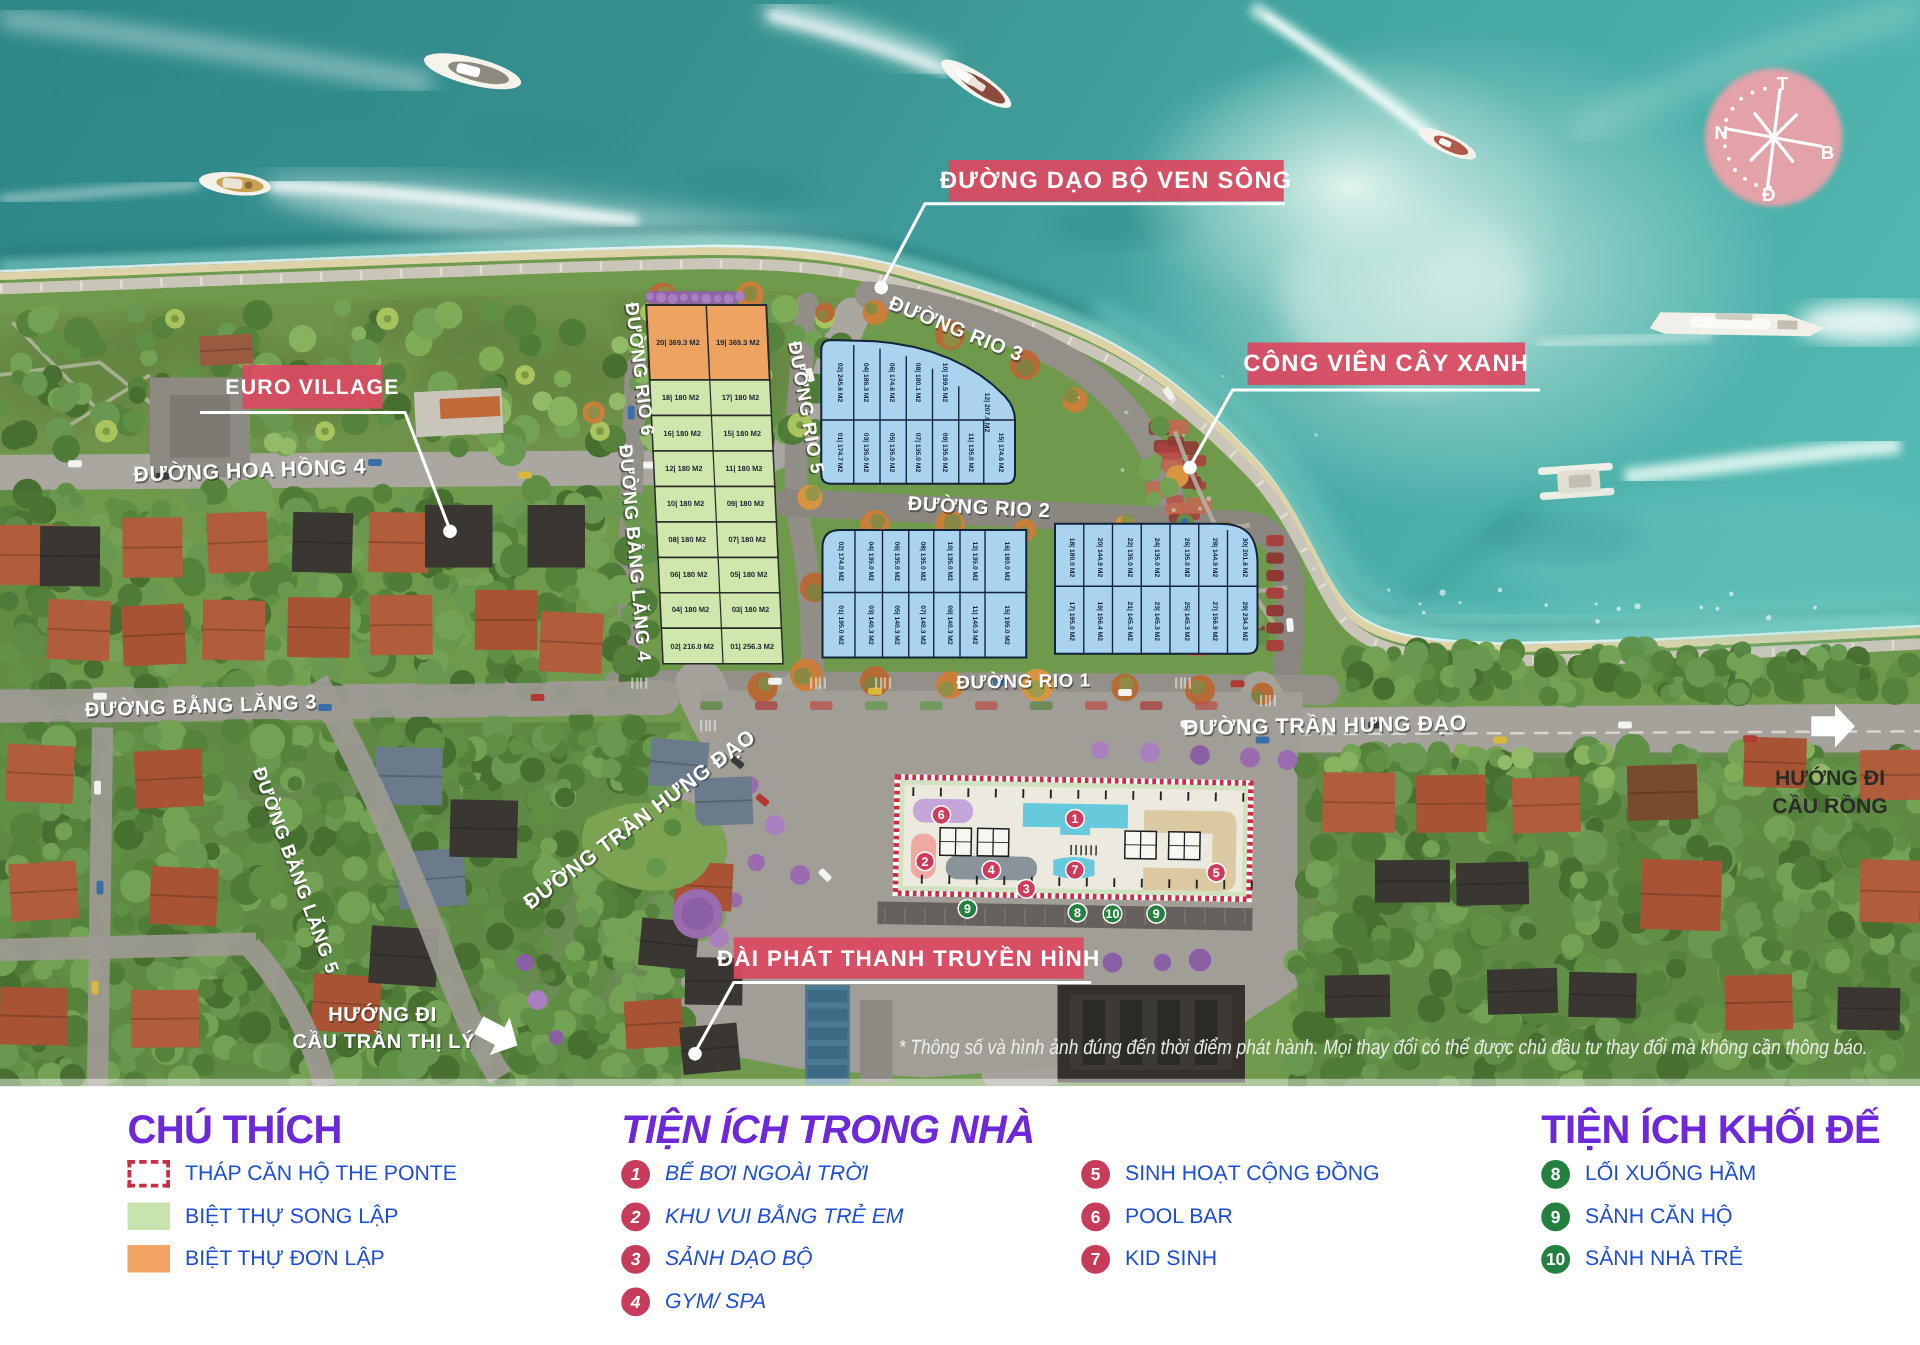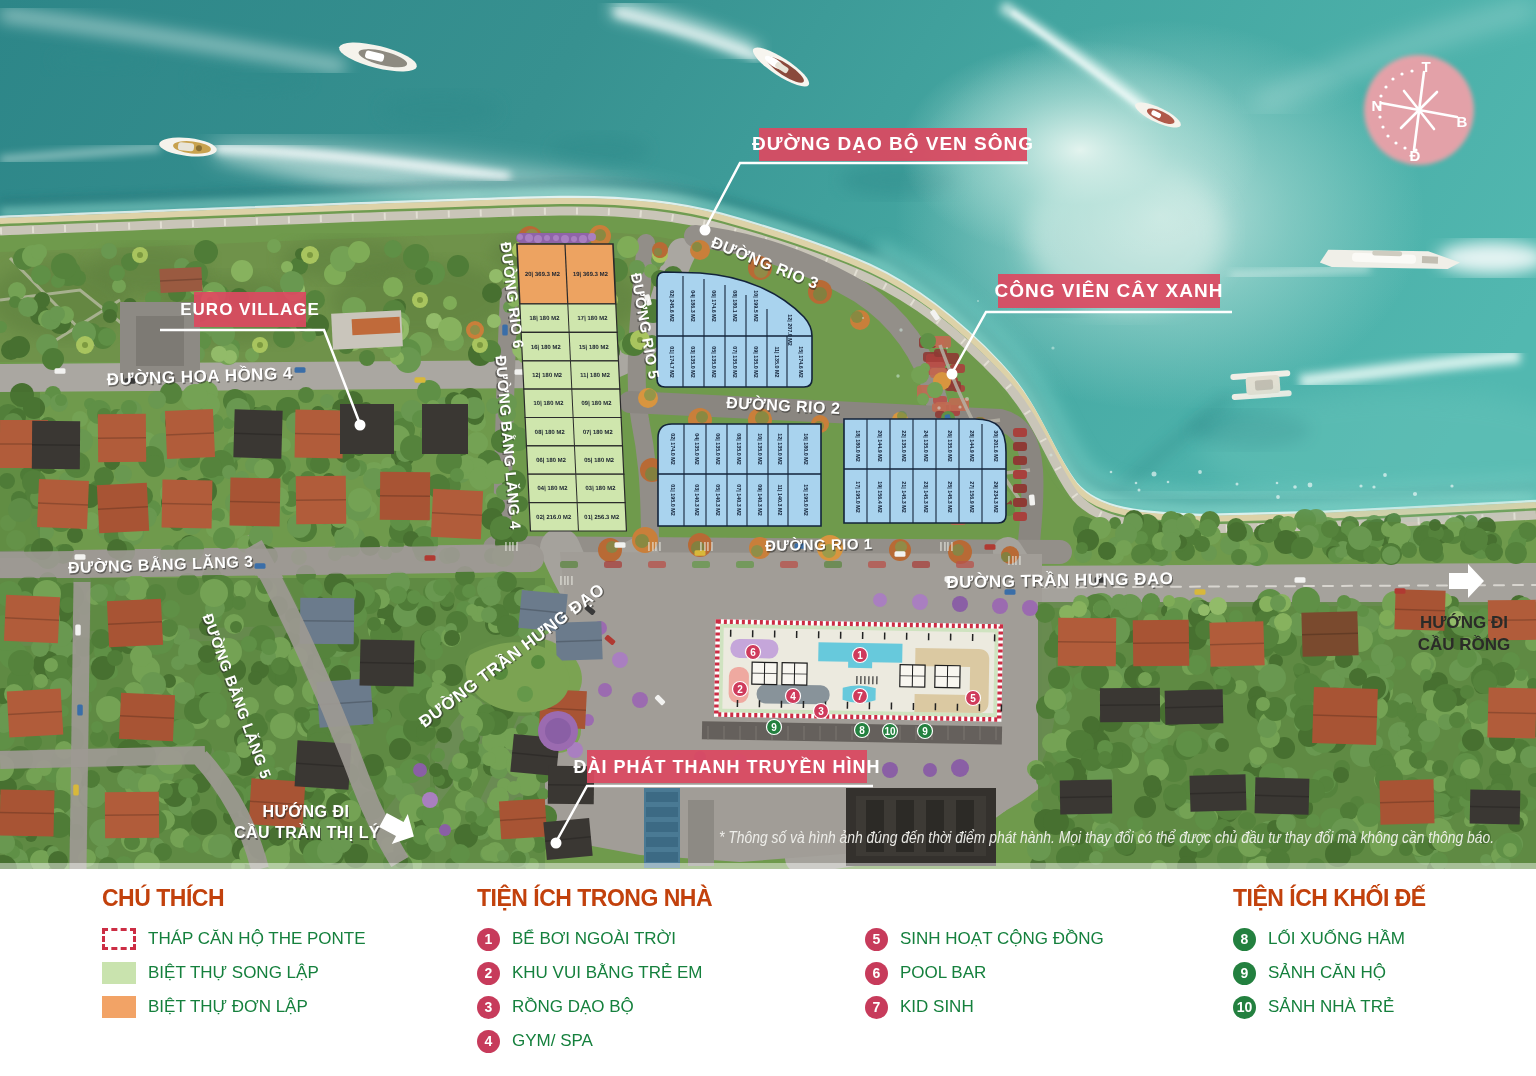--- a/index.html
+++ b/index.html
@@ -1,25 +1,25 @@
 <!DOCTYPE html>
 <html><head><meta charset="utf-8">
 <style>
 *{margin:0;padding:0;box-sizing:border-box;}
 html,body{width:1536px;height:1076px;background:#ffffff;overflow:hidden;
  font-family:"Liberation Sans", sans-serif;}
 #map{position:absolute;left:0;top:0;width:1536px;height:869px;}
 #map svg{display:block;font-family:"Liberation Sans", sans-serif;}
 #legend{position:absolute;left:0;top:869px;width:1536px;height:207px;background:#fff;}
 .col{position:absolute;top:0;}
-h2{font-size:23px;letter-spacing:-0.5px;color:#c2410c;margin-top:16px;height:27px;}
+h2{font-size:32px;letter-spacing:-0.5px;color:#6d28d9;margin-top:16px;height:27px;}
 .li{display:flex;align-items:center;height:24px;margin-top:10px;}
 .li:first-of-type{margin-top:15px;}
 .li .ic{width:34px;height:22px;flex:0 0 34px;display:inline-block;}
-.li .tx{font-size:17px;color:#15803d;margin-left:12px;letter-spacing:0;}
+.li .tx{font-size:17px;color:#1d4ed8;margin-left:12px;letter-spacing:0;}
 .nc{width:23px;height:23px;flex:0 0 23px;border-radius:50%;color:#fff;font-size:14px;font-weight:bold;
  display:inline-flex;align-items:center;justify-content:center;}
 .pink{background:#c73b5b;}
 .green{background:#23803f;}
 </style></head>
 <body>
 <div id="map">
     <svg width="1536" height="869" viewBox="0 0 1536 869" xmlns="http://www.w3.org/2000/svg">
       <defs>
 <linearGradient id="water" x1="0" y1="0" x2="1" y2="0.35">
@@ -2684,33 +2684,33 @@
       </div>
    <div class="li">
         <span class="ic" style="background:#c9e3ae;"></span>
         <span class="tx">BIỆT THỰ SONG LẬP</span>
       </div>
    <div class="li">
         <span class="ic" style="background:#f2a366;"></span>
         <span class="tx">BIỆT THỰ ĐƠN LẬP</span>
       </div>
  </div>
- <div class="col" style="left:477px;width:340px;">
+ <div class="col" style="left:497px;width:340px;font-style:italic;">
    <h2>TIỆN ÍCH TRONG NHÀ</h2>
    <div class="li">
         <span class="nc pink">1</span>
         <span class="tx">BỂ BƠI NGOÀI TRỜI</span>
       </div>
    <div class="li">
         <span class="nc pink">2</span>
         <span class="tx">KHU VUI BẰNG TRẺ EM</span>
       </div>
    <div class="li">
         <span class="nc pink">3</span>
-        <span class="tx">RỒNG DẠO BỘ</span>
+        <span class="tx">SẢNH DẠO BỘ</span>
       </div>
    <div class="li">
         <span class="nc pink">4</span>
         <span class="tx">GYM/ SPA</span>
       </div>
  </div>
  <div class="col" style="left:865px;width:330px;">
    <h2 style="visibility:hidden">.</h2>
    <div class="li">
         <span class="nc pink">5</span>

